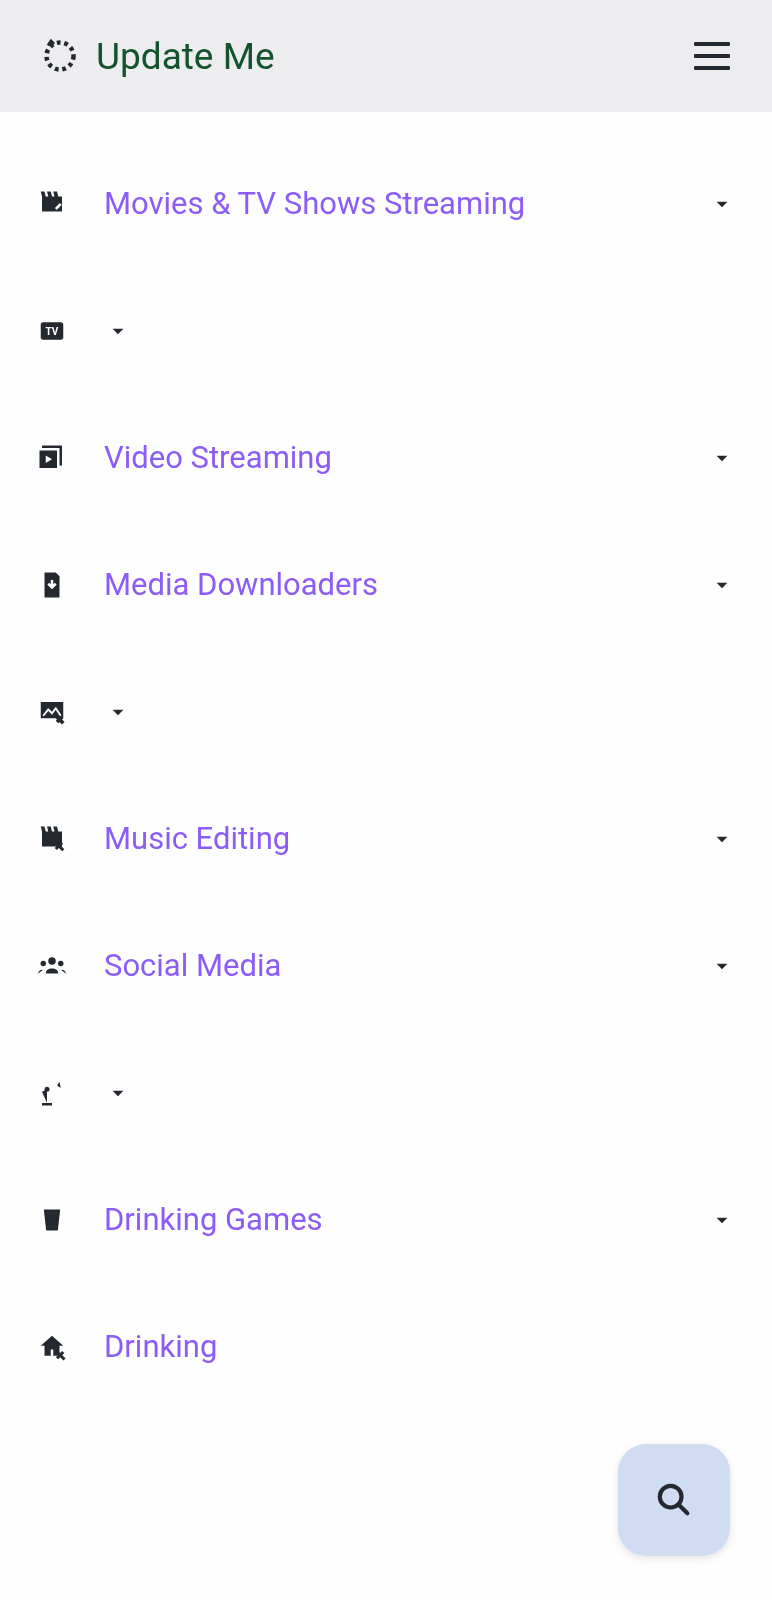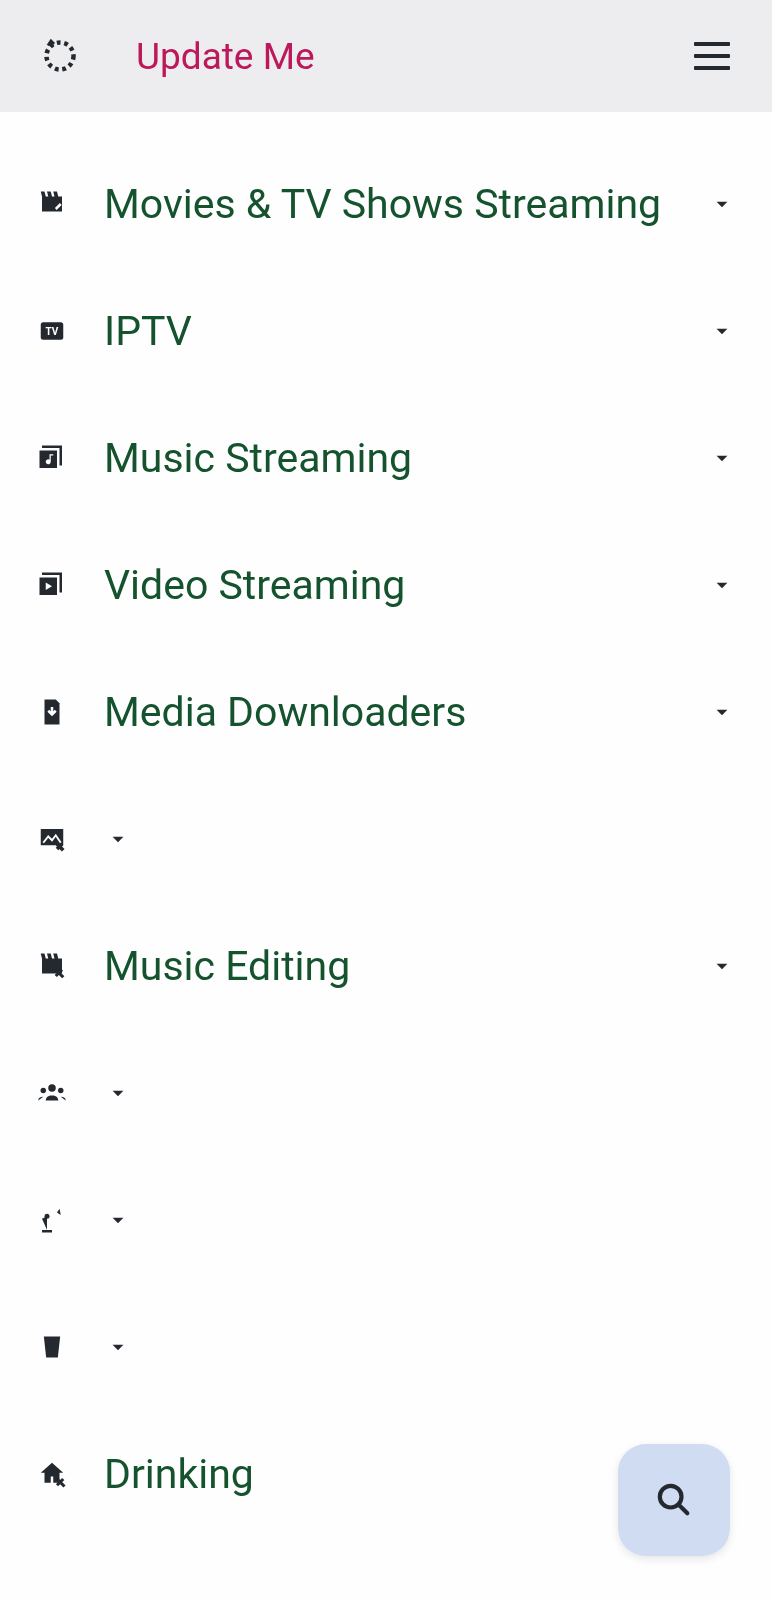--- a/index.html
+++ b/index.html
@@ -31,22 +31,21 @@
     .logo {
       width: 36px;
       height: 36px;
       display: flex;
       align-items: center;
       justify-content: center;
     }
     .app-title {
       font-size: 37px;
       font-weight: 400;
-      color: #be185d;
-      margin-left: 40px;
+      color: #14532d;
     }
     .hamburger {
       width: 36px;
       height: 28px;
       display: flex;
       flex-direction: column;
       justify-content: space-between;
     }
     .hamburger-line {
       width: 100%;
@@ -68,22 +67,22 @@
     .category-icon {
       width: 32px;
       height: 32px;
       display: flex;
       align-items: center;
       justify-content: center;
       flex-shrink: 0;
     }
     .category-label {
       flex: 1;
-      font-size: 41px;
-      color: #14532d;
+      font-size: 31px;
+      color: #8b5cf6;
       font-weight: 400;
     }
     .chevron {
       width: 28px;
       height: 28px;
       display: flex;
       align-items: center;
       justify-content: center;
       flex-shrink: 0;
     }
@@ -142,42 +141,27 @@
     </div>
   </div>
 
   <div class="category-item">
     <div class="category-icon">
       <svg viewBox="0 0 24 24" width="30" height="30">
         <rect x="3" y="5" width="18" height="14" rx="2"></rect>
         <text x="12" y="15" font-size="8" fill="#fff" text-anchor="middle" font-weight="bold">TV</text>
       </svg>
     </div>
-    <div class="category-label">IPTV</div>
-    <div class="chevron">
-      <svg viewBox="0 0 24 24" width="26" height="26">
-          <path d="M7 10l5 5 5-5z"></path>
-        </svg>
-    </div>
-  </div>
-
-  <div class="category-item">
-    <div class="category-icon">
-      <svg viewBox="0 0 24 24" width="30" height="30">
-        <path d="M2 6v14h14V6H2zm2-4v2h14v14h2V2H4z"></path>
-        <path d="M11 10v5a2 2 0 11-1-1.7V9h3v1h-2z" fill="#fff"></path>
-      </svg>
-    </div>
-    <div class="category-label">Music Streaming</div>
-    <div class="chevron">
-      <svg viewBox="0 0 24 24" width="26" height="26">
-          <path d="M7 10l5 5 5-5z"></path>
-        </svg>
-    </div>
-  </div>
+    <div class="chevron">
+      <svg viewBox="0 0 24 24" width="26" height="26">
+          <path d="M7 10l5 5 5-5z"></path>
+        </svg>
+    </div>
+  </div>
+
 
   <div class="category-item">
     <div class="category-icon">
       <svg viewBox="0 0 24 24" width="30" height="30">
         <path d="M2 6v14h14V6H2zm2-4v2h14v14h2V2H4z"></path>
         <path d="M7 10v6l5-3z" fill="#fff"></path>
       </svg>
     </div>
     <div class="category-label">Video Streaming</div>
     <div class="chevron">
@@ -235,20 +219,21 @@
   <div class="category-item">
     <div class="category-icon">
       <svg viewBox="0 0 24 24" width="34" height="30">
         <circle cx="12" cy="8" r="3"></circle>
         <circle cx="5" cy="10" r="2.2"></circle>
         <circle cx="19" cy="10" r="2.2"></circle>
         <path d="M7 18c0-2.5 2-4 5-4s5 1.5 5 4H7z"></path>
         <path d="M1 18c0-1.8 1.3-3 4-3M23 18c0-1.8-1.3-3-4-3"></path>
       </svg>
     </div>
+    <div class="category-label">Social Media</div>
     <div class="chevron">
       <svg viewBox="0 0 24 24" width="26" height="26">
           <path d="M7 10l5 5 5-5z"></path>
         </svg>
     </div>
   </div>
 
   <div class="category-item">
     <div class="category-icon">
       <svg viewBox="0 0 24 24" width="30" height="30">
@@ -262,20 +247,21 @@
         </svg>
     </div>
   </div>
 
   <div class="category-item">
     <div class="category-icon">
       <svg viewBox="0 0 24 24" width="28" height="30">
         <path d="M5 3h14L17 21H7L5 3z"></path>
       </svg>
     </div>
+    <div class="category-label">Drinking Games</div>
     <div class="chevron">
       <svg viewBox="0 0 24 24" width="26" height="26">
           <path d="M7 10l5 5 5-5z"></path>
         </svg>
     </div>
   </div>
 
   <div class="category-item">
     <div class="category-icon">
       <svg viewBox="0 0 24 24" width="30" height="30">

